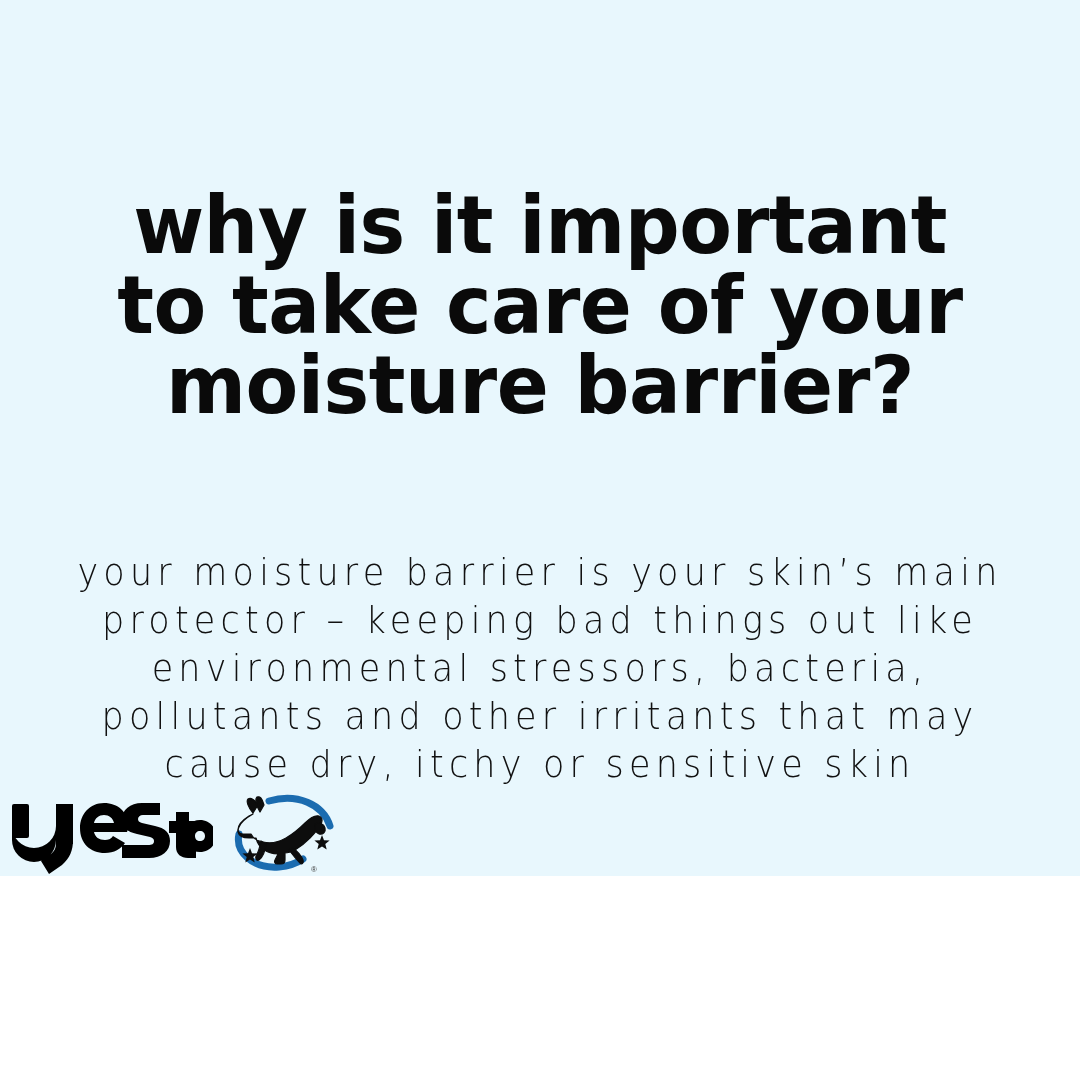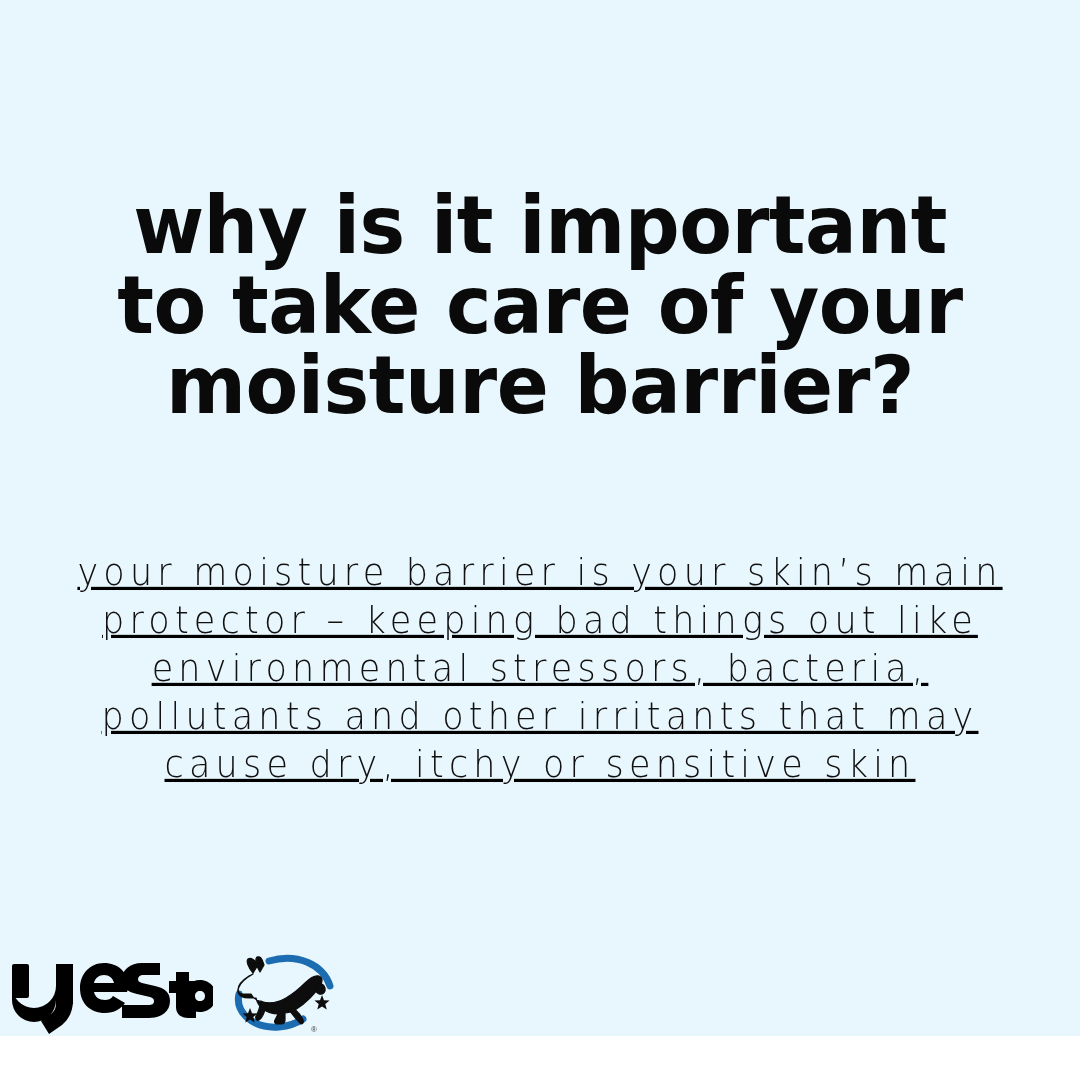--- a/index.html
+++ b/index.html
@@ -8,21 +8,21 @@
   }
   body {
     width: 1080px;
     height: 1080px;
     overflow: hidden;
     font-family: "Liberation Sans", sans-serif;
   }
   #canvas {
     position: relative;
     width: 1080px;
-    height: 1036px;
+    height: 876px;
     background: #e8f7fd;
     box-sizing: border-box;
   }
 
   
   #headline {
     position: absolute;
     left: 0;
     top: 186px;
     width: 1080px;
@@ -41,21 +41,20 @@
     transform-origin: center center;
   }
 
   
   #bodycopy {
     position: absolute;
     left: 0;
     top: 548px;
     width: 1080px;
     text-align: center;
-    text-decoration: underline;
   }
   #bodycopy .bd-line {
     display: block;
     font-family: "DejaVu Sans", sans-serif;
     font-weight: 300;
     font-size: 35px;
     line-height: 48px;
     letter-spacing: 5.2px;
     color: #111111;
     white-space: nowrap;

